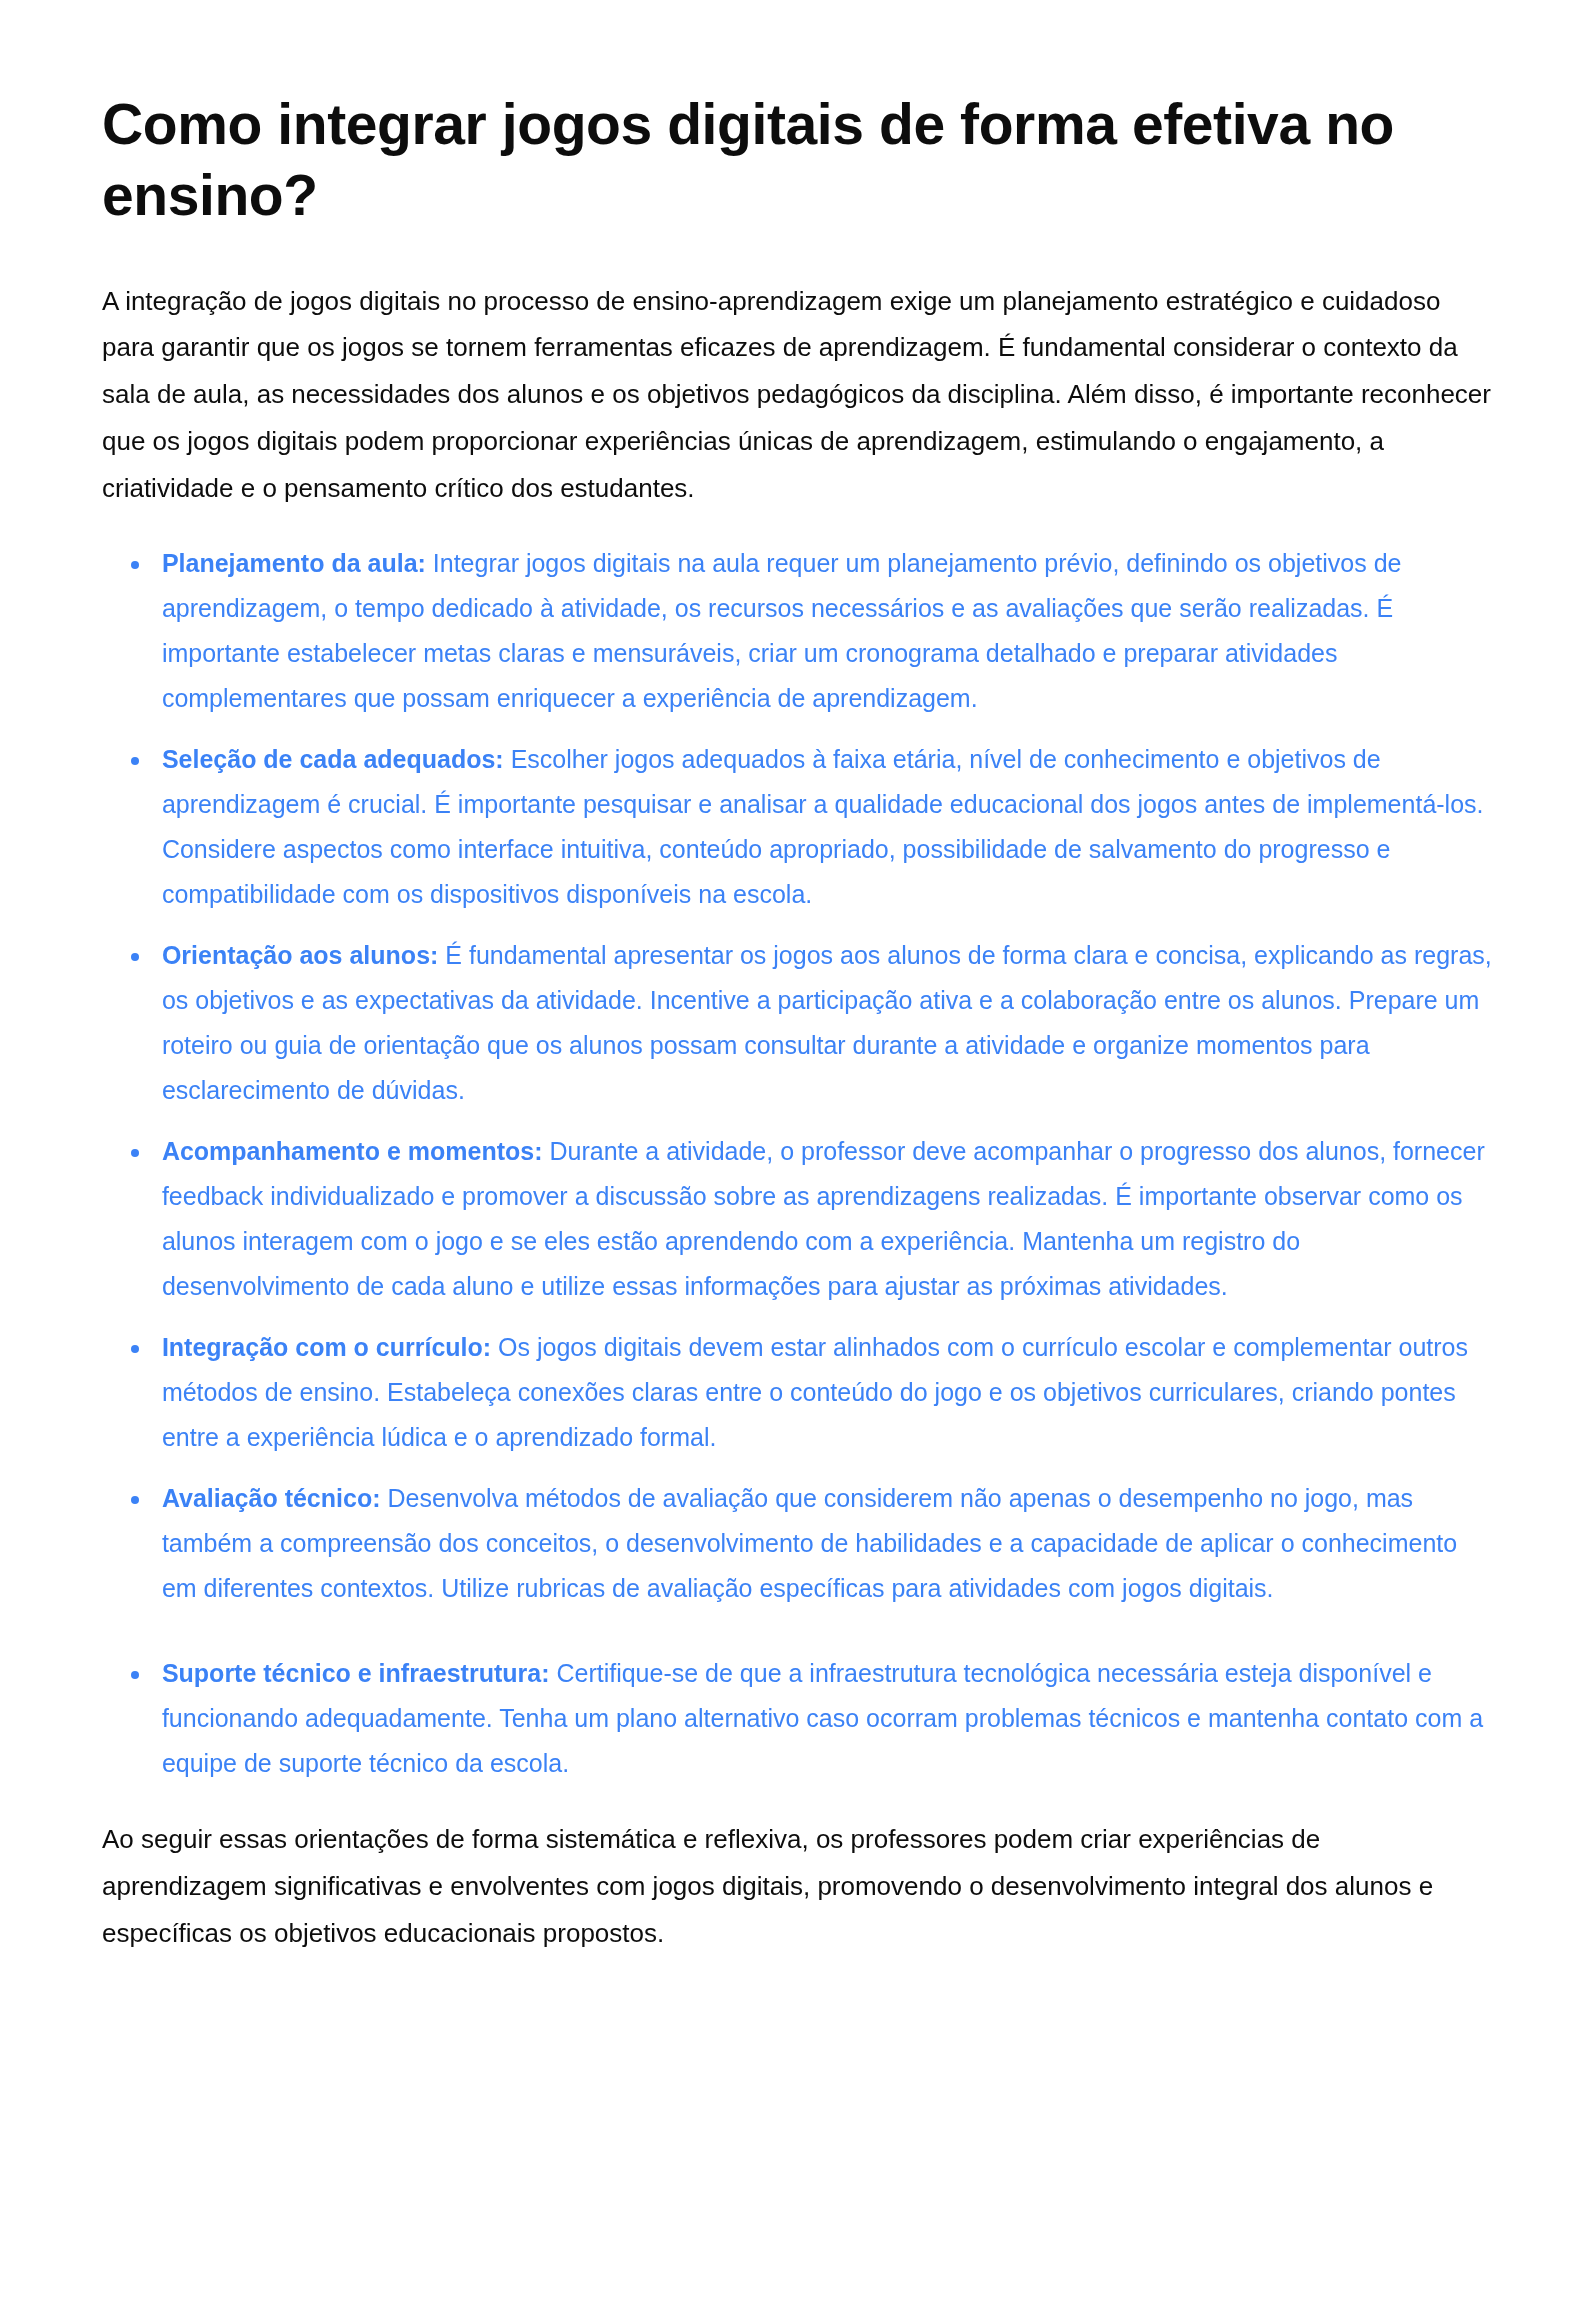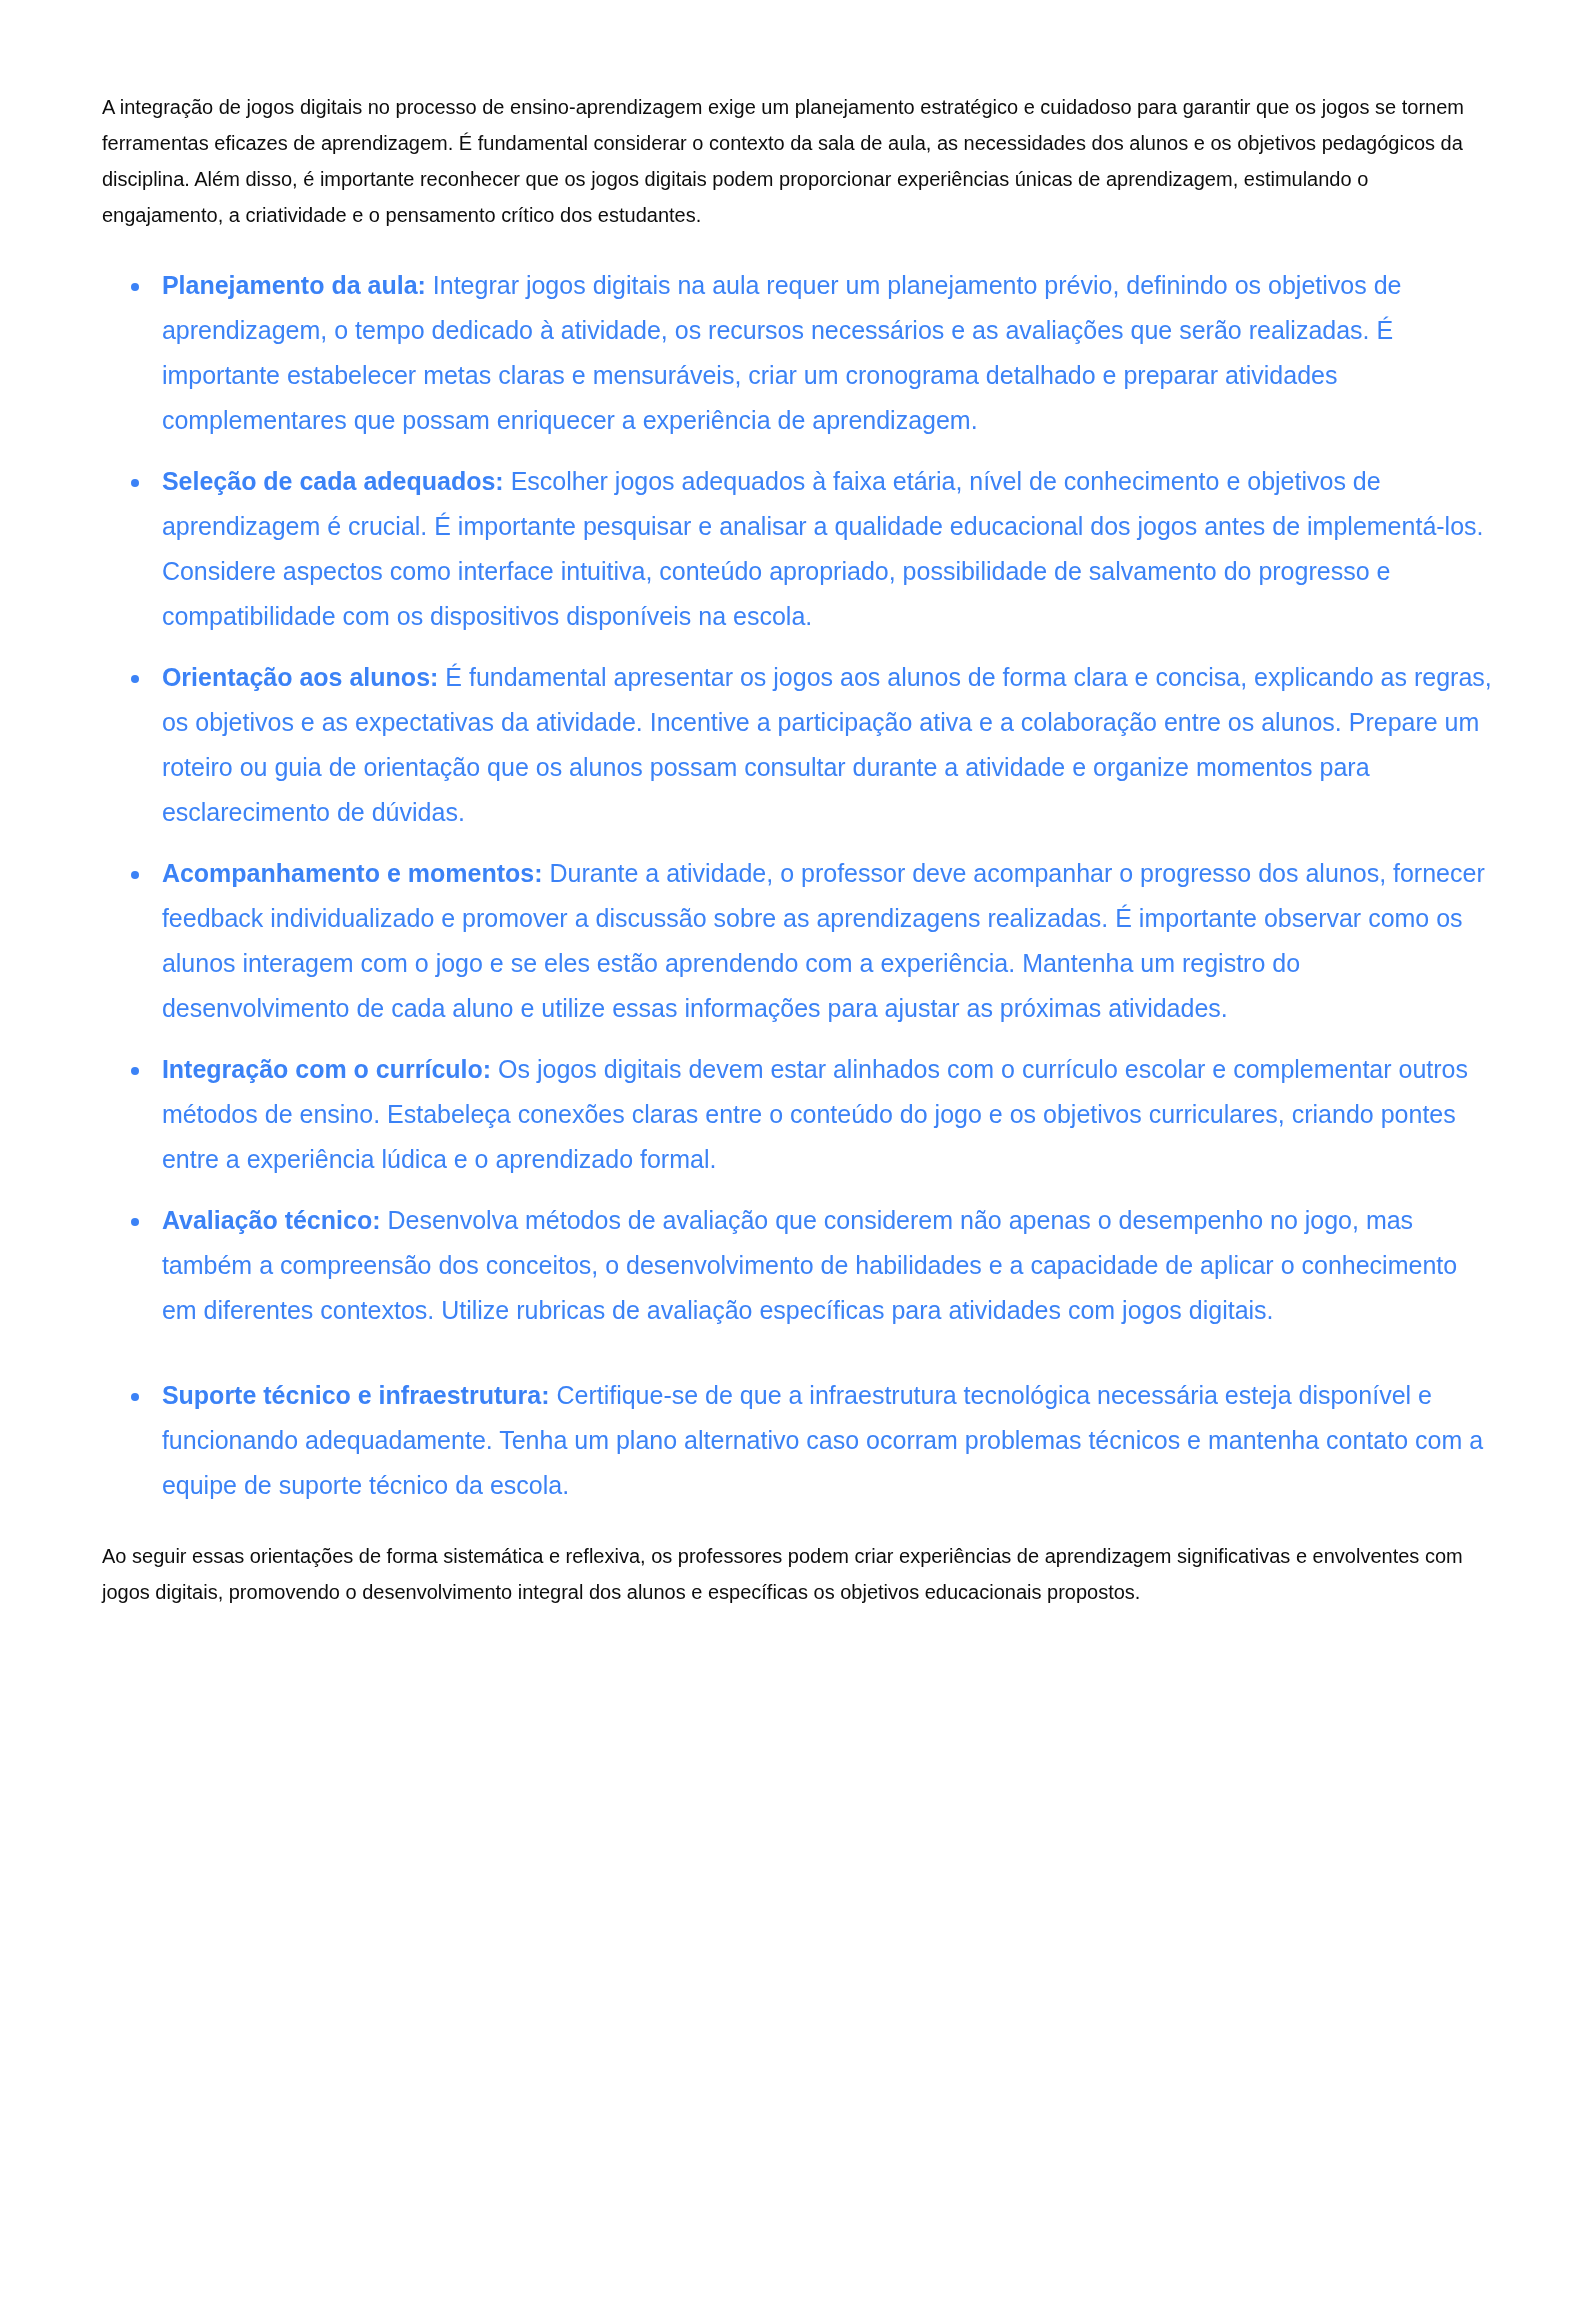--- a/index.html
+++ b/index.html
@@ -21,21 +21,21 @@
   }
   h1.doc-title {
     font-size: 57px;
     line-height: 1.25;
     font-weight: 700;
     letter-spacing: -0.4px;
     margin: 0 0 46px 0;
     color: #0d0d0d;
   }
   p.body-text {
-    font-size: 20px;
+    font-size: 26px;
     line-height: 1.8;
     margin: 0 0 30px 0;
     color: #0d0d0d;
   }
   ul.doc-list {
     margin: 0 0 30px 0;
     padding: 0 0 0 51px;
     list-style: disc outside;
   }
   ul.doc-list li {
@@ -55,20 +55,21 @@
   p.closing {
     margin-bottom: 0;
   }
 </style>
 </head>
 <body>
 
 <div class="page">
   <div class="content">
 
+    <h1 class="doc-title">Como integrar jogos digitais de forma efetiva no ensino?</h1>
 
     <p class="body-text">A integração de jogos digitais no processo de ensino-aprendizagem exige um planejamento estratégico e cuidadoso para garantir que os jogos se tornem ferramentas eficazes de aprendizagem. É fundamental considerar o contexto da sala de aula, as necessidades dos alunos e os objetivos pedagógicos da disciplina. Além disso, é importante reconhecer que os jogos digitais podem proporcionar experiências únicas de aprendizagem, estimulando o engajamento, a criatividade e o pensamento crítico dos estudantes.</p>
 
     <ul class="doc-list">
       <li>
         <span class="bullet-label">Planejamento da aula:</span>
         <span>Integrar jogos digitais na aula requer um planejamento prévio, definindo os objetivos de aprendizagem, o tempo dedicado à atividade, os recursos necessários e as avaliações que serão realizadas. É importante estabelecer metas claras e mensuráveis, criar um cronograma detalhado e preparar atividades complementares que possam enriquecer a experiência de aprendizagem.</span>
       </li>
       <li>
         <span class="bullet-label">Seleção de cada adequados:</span>

